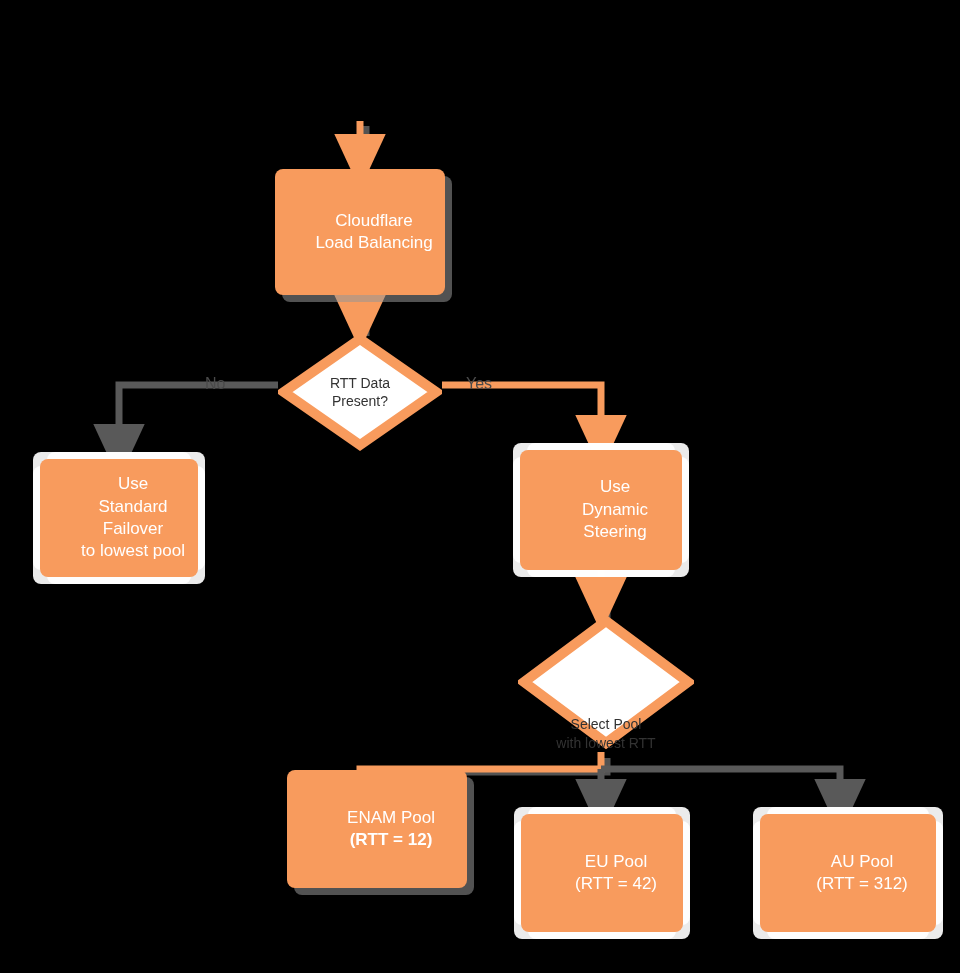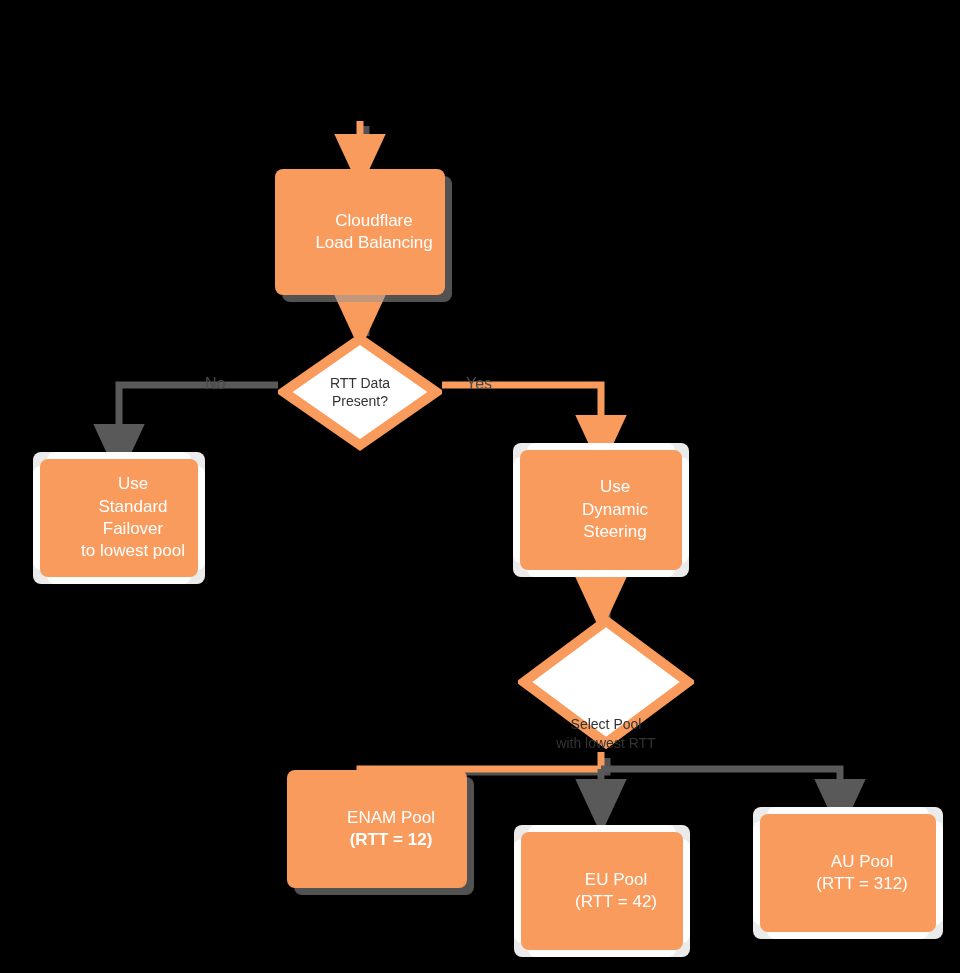--- a/index.html
+++ b/index.html
@@ -190,21 +190,21 @@
     </div>
   </div>
 
   <div class="node node-process shadow-gray" style="left:279px; top:770px; width:180px; height:118px;margin-left:8px;">
     <div>
       <span class="nline">ENAM Pool</span>
       <span class="nline bold-line">(RTT = 12)</span>
     </div>
   </div>
 
-  <div class="node node-process shadow-white" style="left:521px; top:832px; width:162px; height:118px;">
+  <div class="node node-process shadow-white" style="left:521px; top:814px; width:162px; height:118px;">
     <div>
       <span class="nline">EU Pool</span>
       <span class="nline">(RTT = 42)</span>
     </div>
   </div>
 
   <div class="node node-process shadow-white" style="left:760px; top:814px; width:176px; height:118px;">
     <div>
       <span class="nline">AU Pool</span>
       <span class="nline">(RTT = 312)</span>

